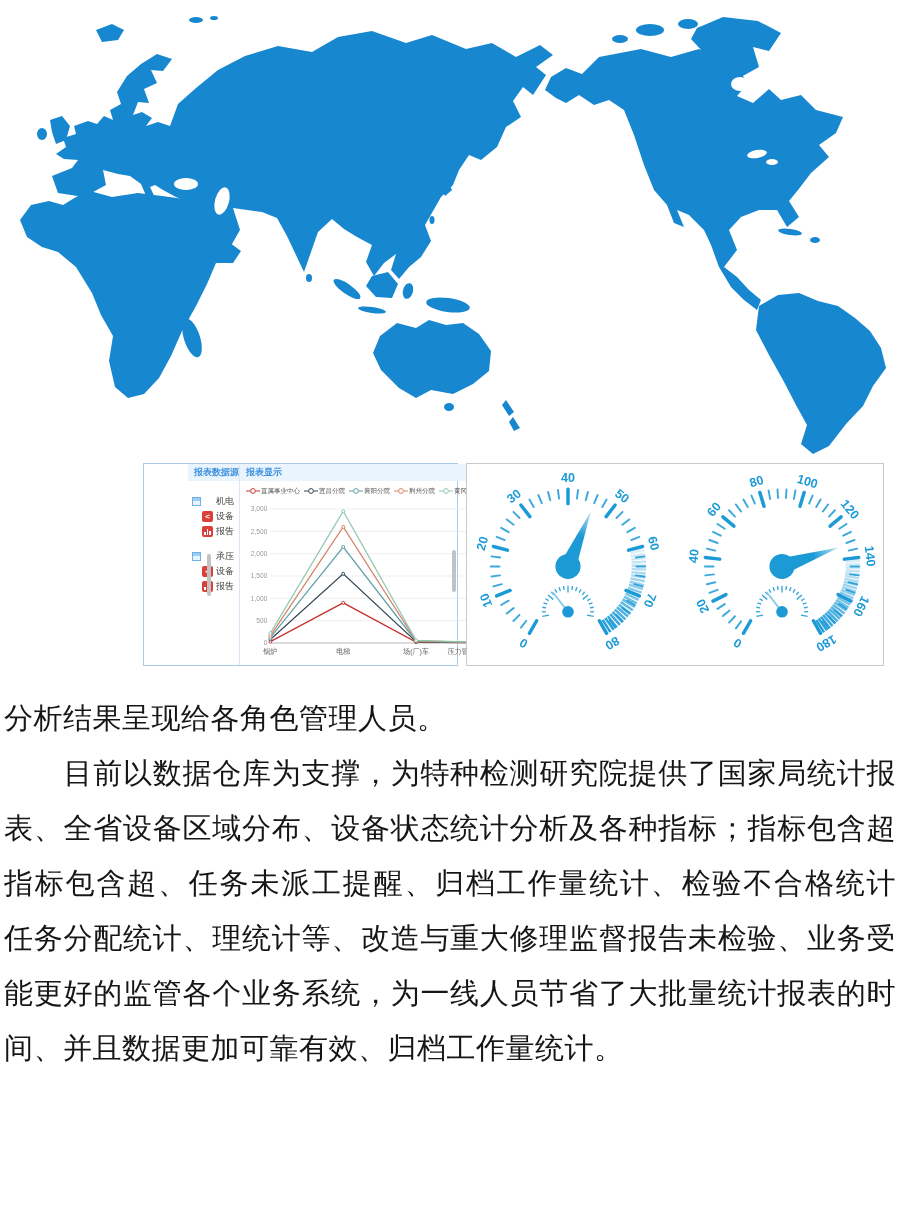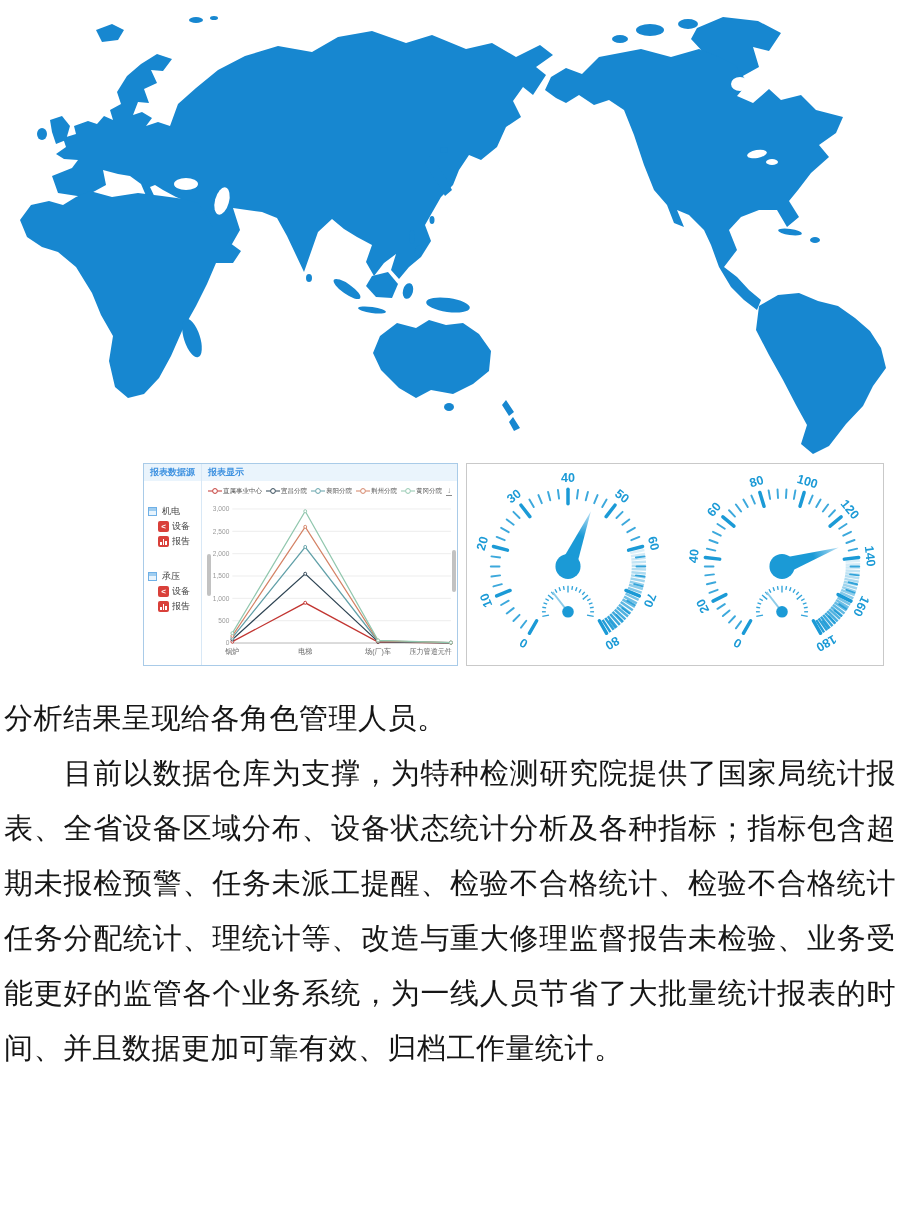--- a/index.html
+++ b/index.html
@@ -4,26 +4,26 @@
 <style>
   html,body{margin:0;padding:0;background:#fff;}
   .screen{position:relative;width:900px;height:1225px;background:#fff;overflow:hidden;
           font-family:"Liberation Sans", sans-serif;}
   
   #map-wrap{position:absolute;left:0;top:4px;width:900px;height:452px;}
   #map-wrap svg{display:block;width:100%;height:100%;}
   .sea{fill:#ffffff;}
   
   #bi-panel{position:absolute;left:143px;top:463px;width:315px;height:203px;
-            border:1px solid #a9cbe8;background:#fff;display:flex;box-sizing:border-box;}
+            border:1px solid #a9cbe8;background:#fff;display:flex;box-sizing:border-box;padding-left:44px;}
   #bi-sidebar{width:62px;border-right:1px solid #d8e8f6;display:flex;flex-direction:column;}
   .hdr-bar{height:17px;line-height:17px;background:#eaf4fc;color:#3f92e0;font-size:9px;
            font-weight:bold;padding-left:6px;white-space:nowrap;overflow:hidden;}
   #sidebar-items{padding:3px 0 0 4px;}
-  .sb-group{display:flex;align-items:center;gap:5px;height:15px;margin-top:20px;cursor:default;}
+  .sb-group{display:flex;align-items:center;gap:15px;height:15px;margin-top:10px;cursor:default;}
   .sb-child{display:flex;align-items:center;gap:3px;height:15px;padding-left:10px;}
   .sb-label{font-size:9px;color:#444;white-space:nowrap;}
   .cal{width:9px;height:9px;box-sizing:border-box;border:1px solid #6fb0e6;
        background:linear-gradient(#9fcdf0 0 3px,#e8f4fd 3px);}
   .red-ic{width:11px;height:11px;border-radius:2px;background:#d9403a;color:#fff;
           display:flex;align-items:flex-end;justify-content:center;overflow:hidden;}
   .red-ic.dev{align-items:center;font-size:8px;font-weight:bold;line-height:11px;}
   .red-ic .bar{width:1.5px;background:#fff;margin:0 0.5px 2px 0.5px;display:inline-block;}
   #bi-main{flex:1;display:flex;flex-direction:column;position:relative;}
   #legend-row{display:flex;align-items:center;gap:4px;padding:3px 2px 0 6px;height:14px;}
@@ -458,19 +458,19 @@
         <line x1="26.589809331329615" y1="51.688500797007116" x2="19.69615506024416" y2="50.47296355333861" stroke="#1b9ad6" stroke-width="1.4" opacity="0.9"></line>
         <line x1="0" y1="47" x2="-16.007198358467114" y2="26.511720406225226" stroke="#8ccbe8" stroke-width="2"></line>
         <circle cx="0" cy="47" r="6" fill="#1b9ad6"></circle>
       </svg>
   </div>
 
   <div id="text-block">
       <div class="tline">分析结果呈现给各角色管理人员。</div>
       <div class="tline tjust">　　目前以数据仓库为支撑，为特种检测研究院提供了国家局统计报</div>
       <div class="tline tjust">表、全省设备区域分布、设备状态统计分析及各种指标；指标包含超</div>
-      <div class="tline tjust">期未报检预警、任务未派工提醒、检验不合格统计、检验不合格统计</div>
+      <div class="tline tjust">指标包含超、任务未派工提醒、归档工作量统计、检验不合格统计</div>
       <div class="tline tjust">任务分配统计、理统计等、改造与重大修理监督报告未检验、业务受</div>
       <div class="tline tjust">能更好的监管各个业务系统，为一线人员节省了大批量统计报表的时</div>
       <div class="tline">间、并且数据更加可靠有效、归档工作量统计。</div>
     </div>
 
 </div>
 
 </body></html>

